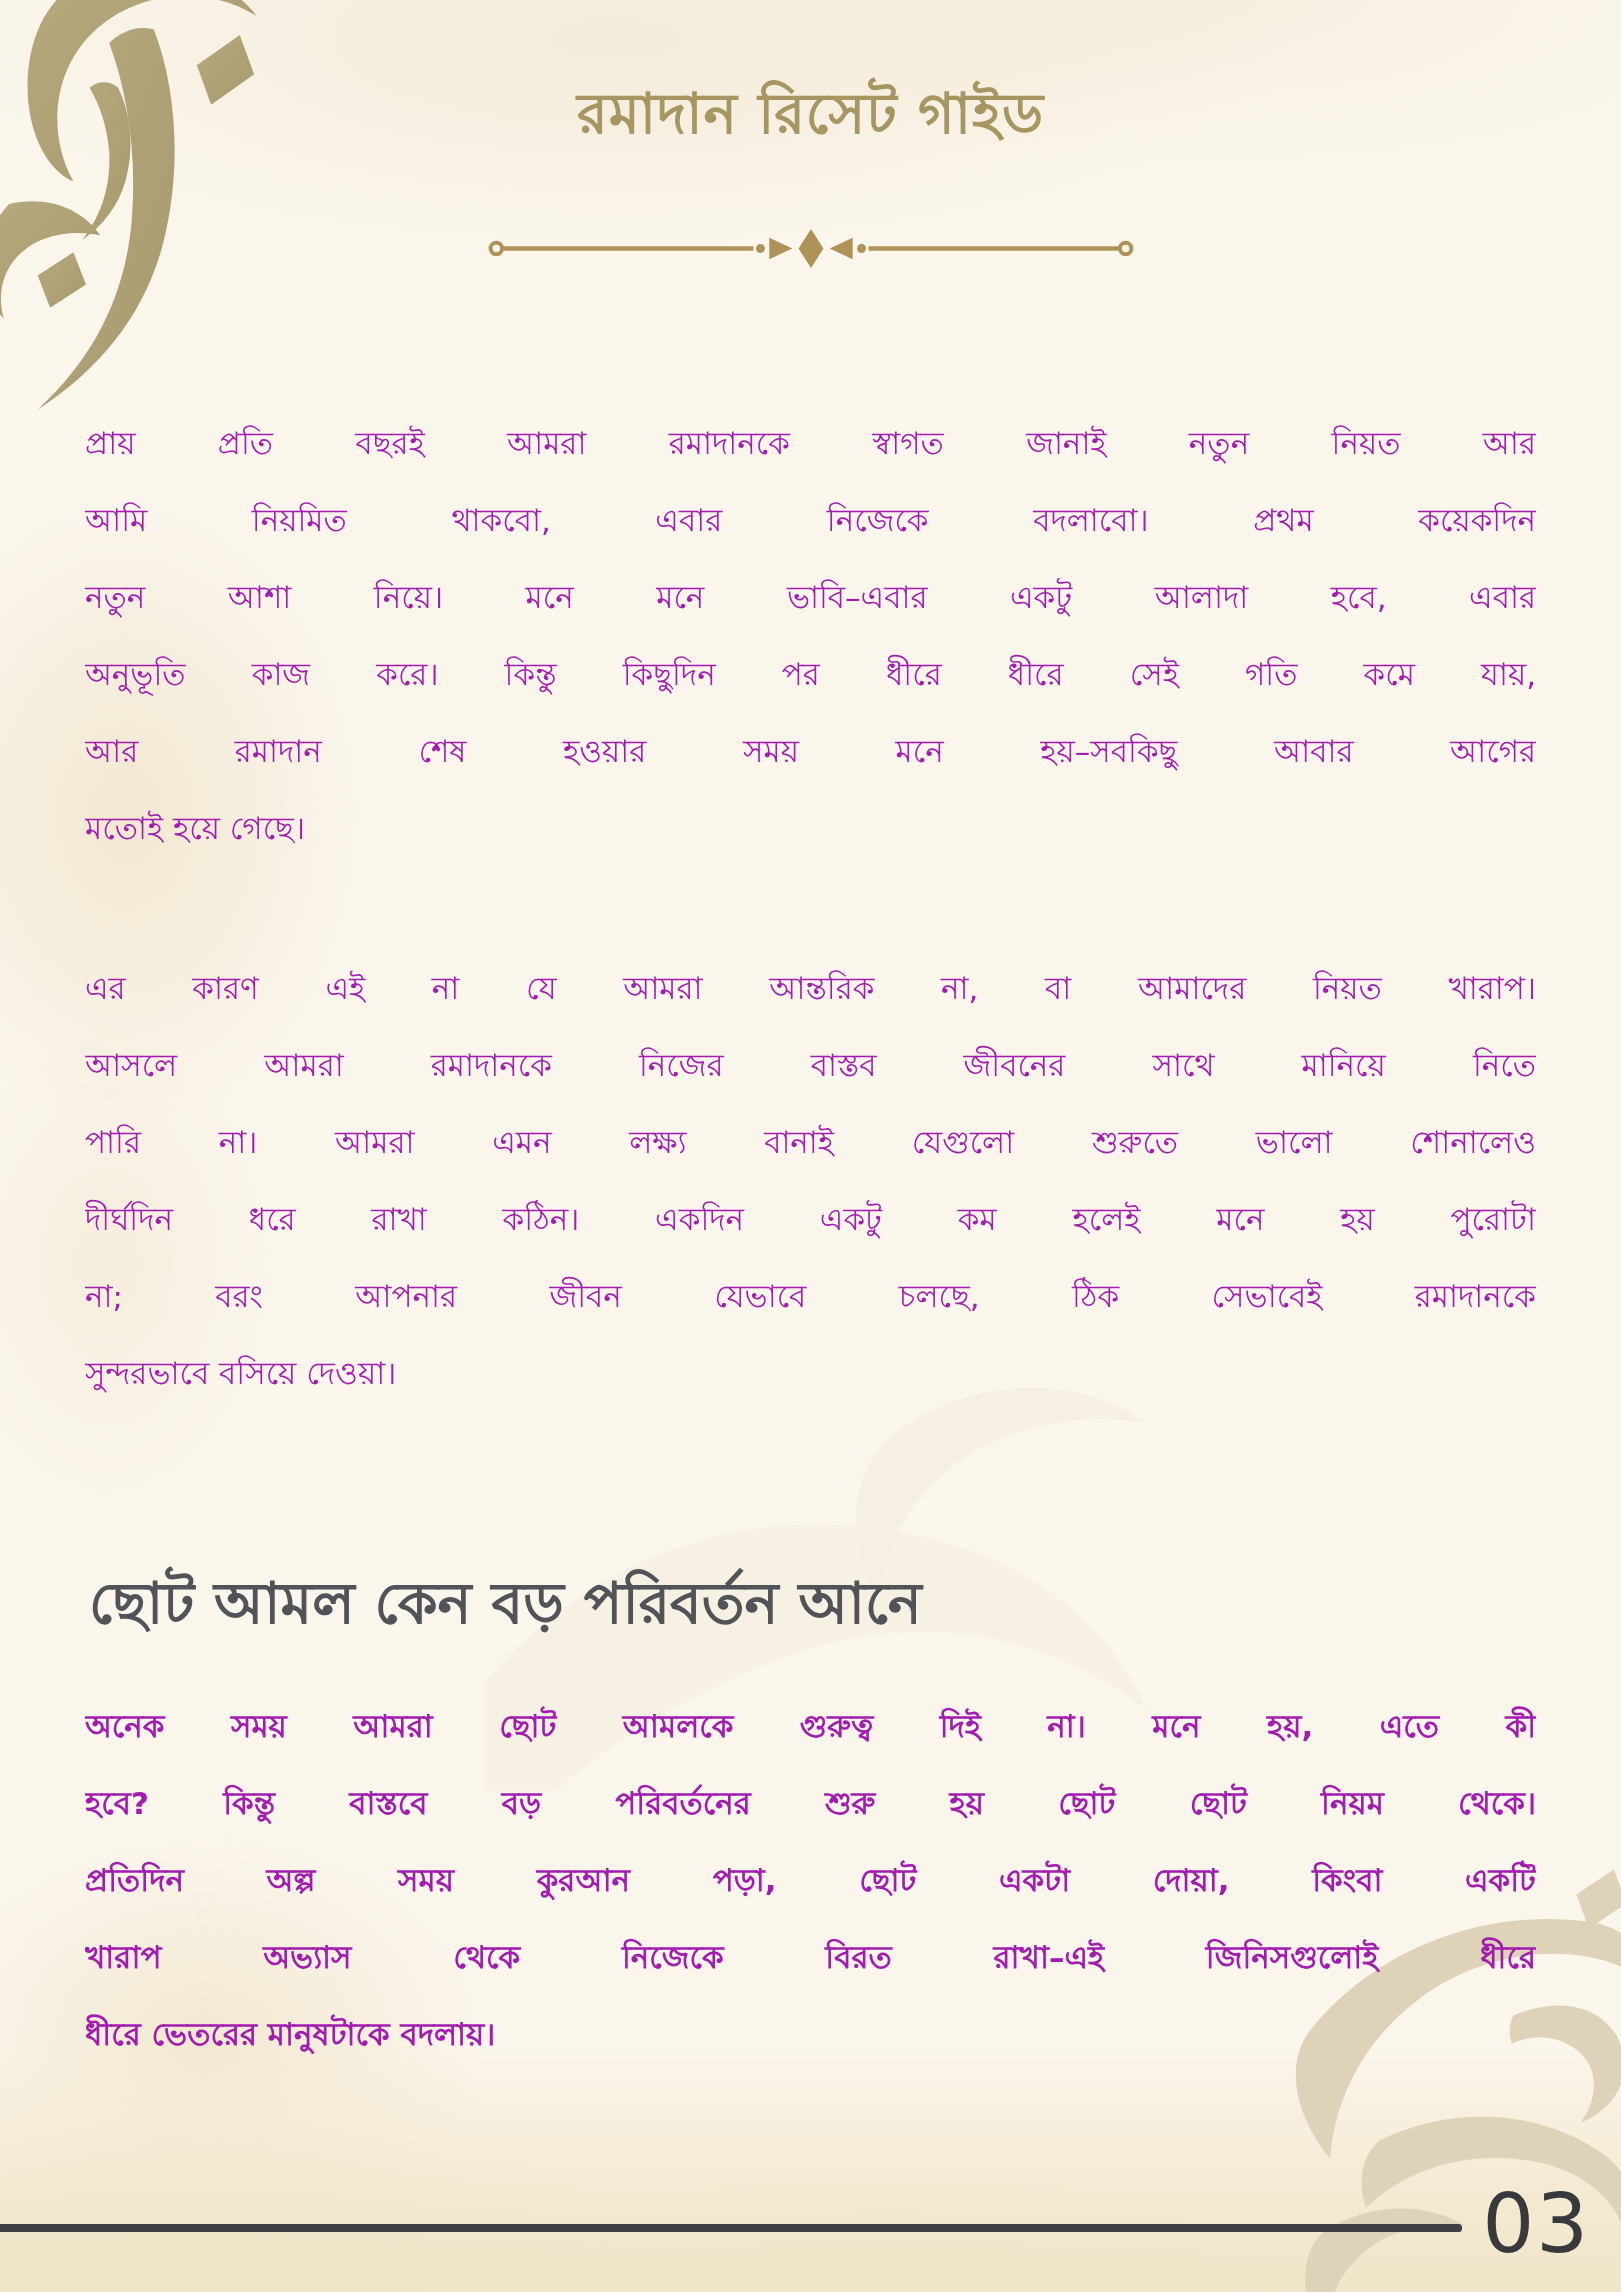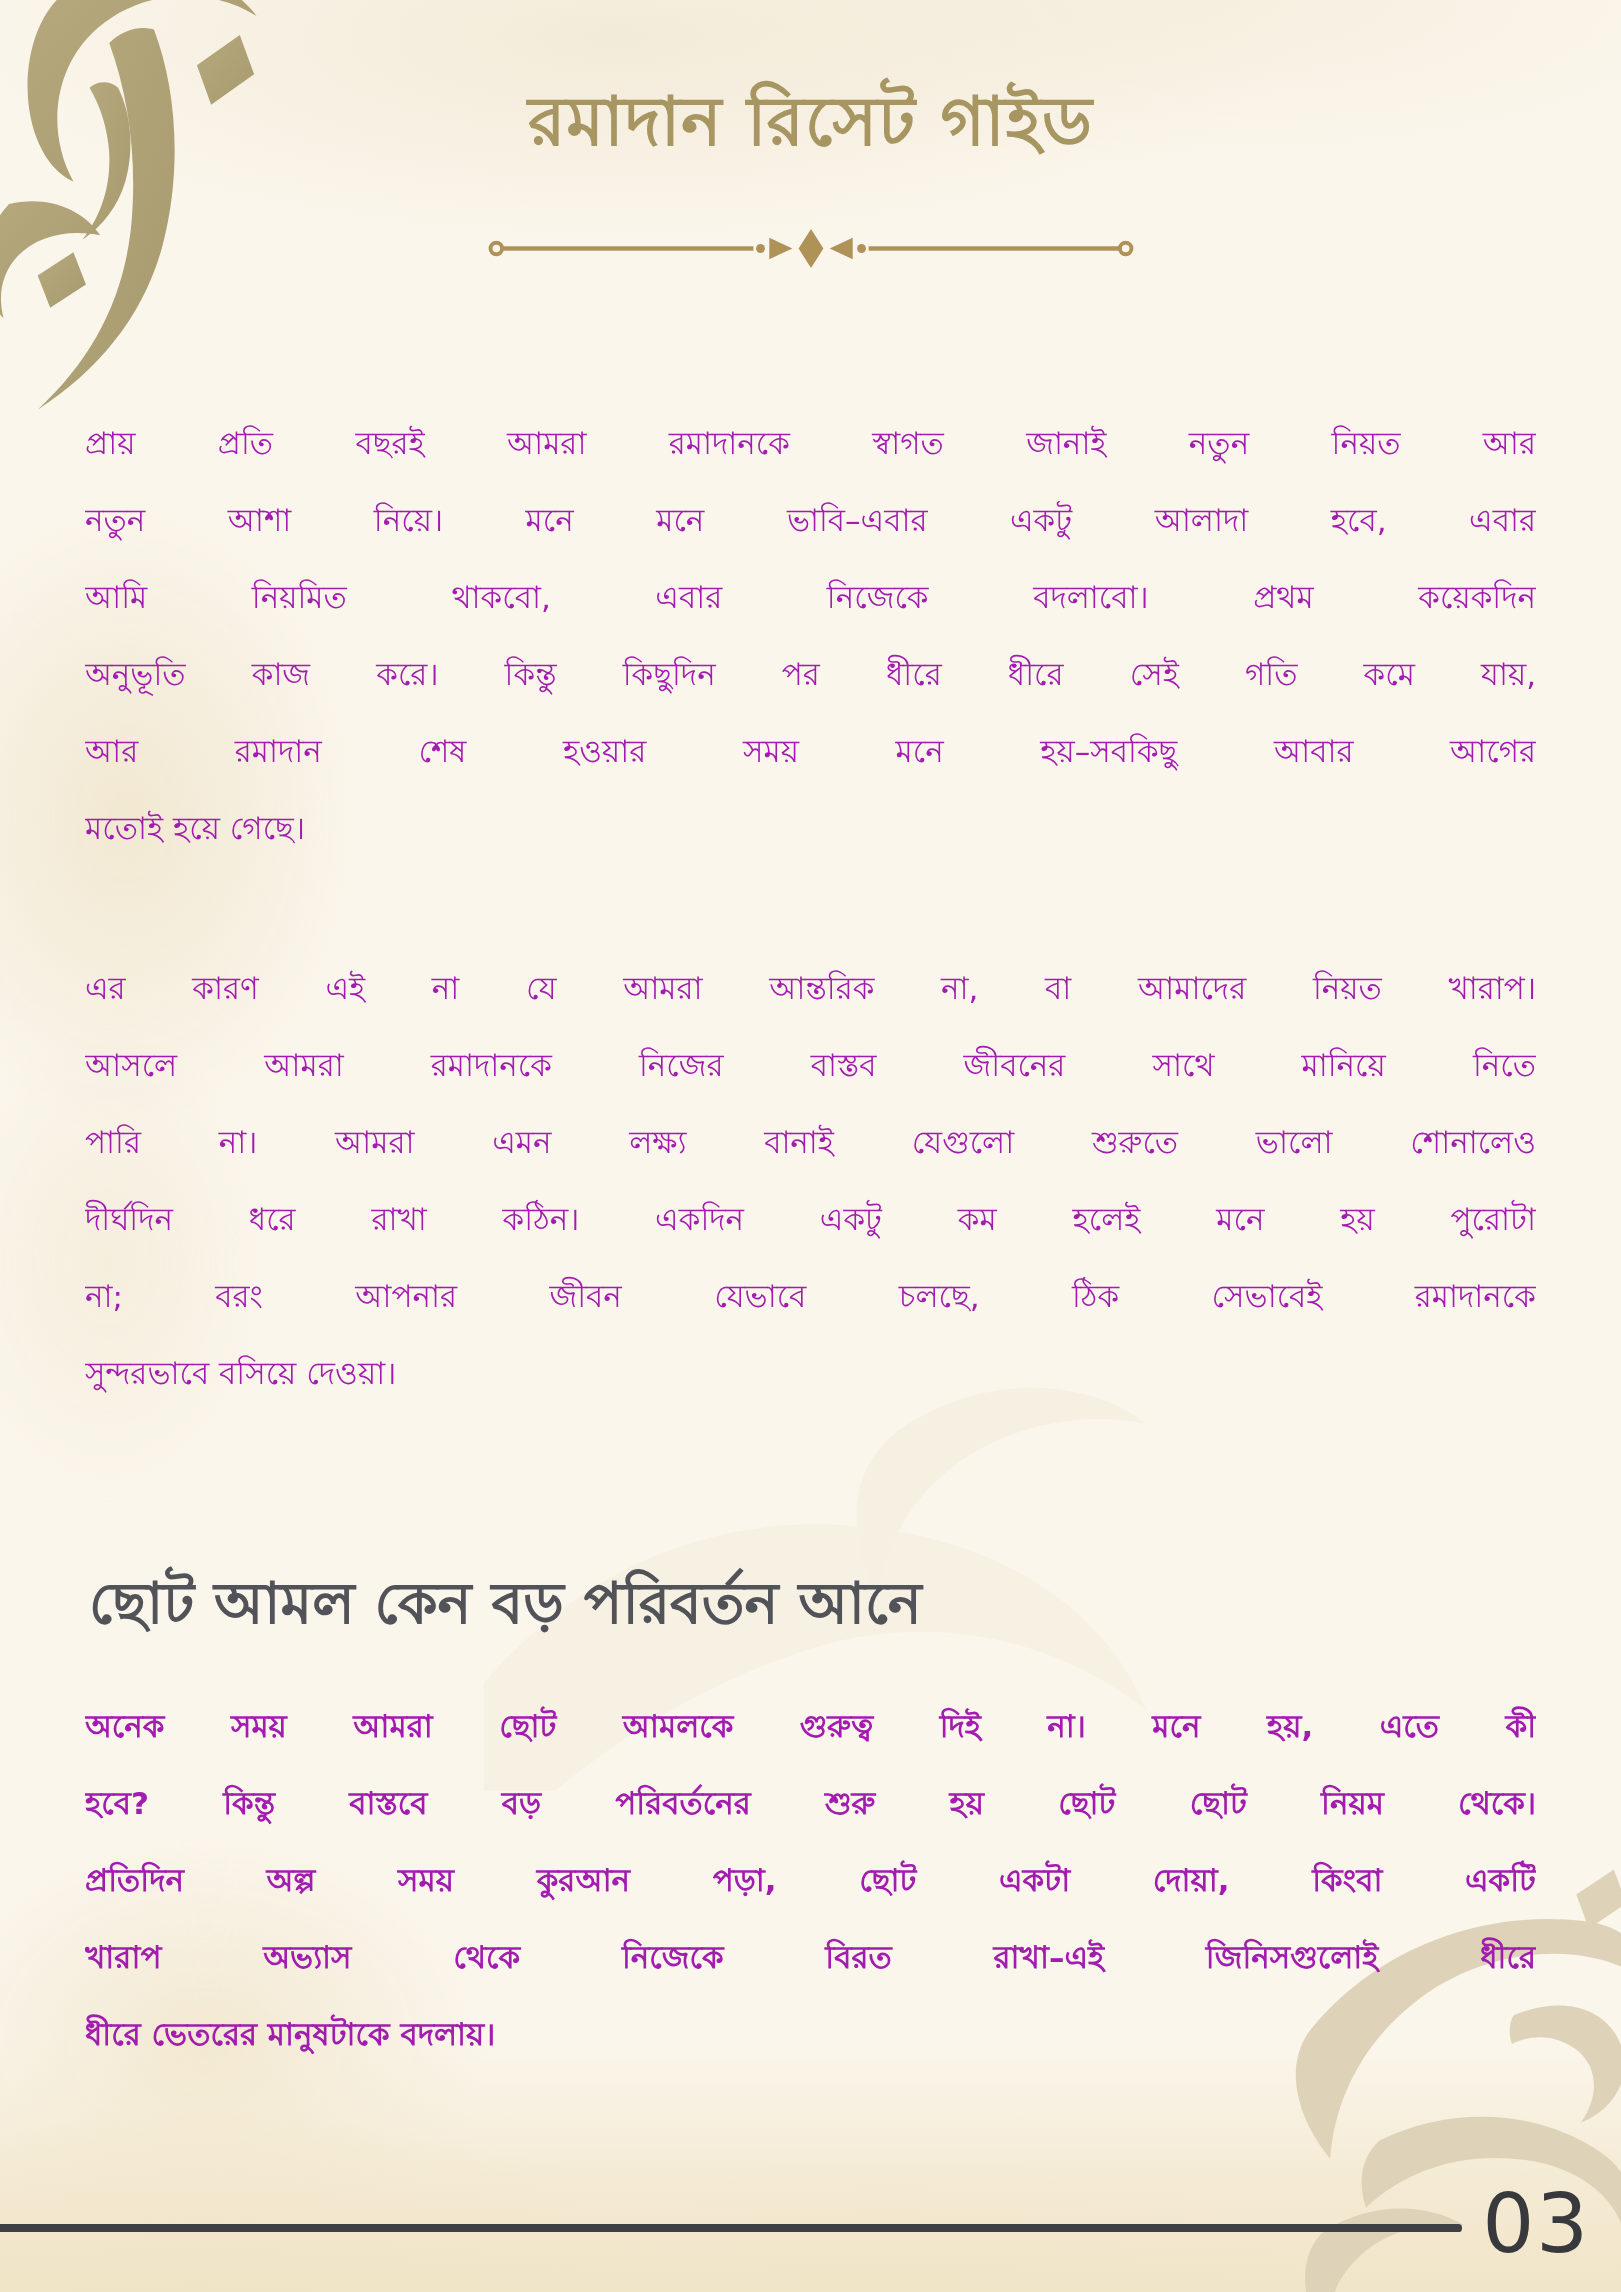--- a/index.html
+++ b/index.html
@@ -46,21 +46,21 @@
   .watermark-mid{
     left:430px;top:1325px;width:806px;height:466px;opacity:.5;
   }
   
   .orn-tl{position:absolute;left:-16px;top:-19.7px;width:313px;height:430px;}
   .orn-br{position:absolute;left:1290px;top:1845px;width:340px;height:448px;}
   
   .title{
     position:absolute;left:0;top:79px;width:1621px;
     margin:0;text-align:center;
-    font-size:68px;line-height:1.25;font-weight:700;
+    font-size:56px;line-height:1.25;font-weight:700;
     color:#a79662;letter-spacing:0.9px;
   }
   .divider{position:absolute;left:484px;top:229px;width:654px;height:39px;}
   
   .h1{
     position:absolute;left:85px;top:296px;width:1451px;
     margin:0;font-size:57px;line-height:72px;font-weight:700;color:#525359;
   }
   .h2{
     position:absolute;left:85px;top:1563px;width:1451px;
@@ -145,22 +145,22 @@
         <circle cx="422" cy="22" r="5"></circle>
         <rect x="430" y="19.5" width="282" height="5"></rect>
         <circle cx="720" cy="22" r="6.5" fill="none" stroke="#ae9257" stroke-width="4.5"></circle>
       </g>
     </svg>
   </div>
 
 
   <p class="para p1">
     <span class="jline">প্রায় প্রতি বছরই আমরা রমাদানকে স্বাগত জানাই নতুন নিয়ত আর</span>
+    <span class="jline">আমি নিয়মিত থাকবো, এবার নিজেকে বদলাবো। প্রথম কয়েকদিন</span>
     <span class="jline">নতুন আশা নিয়ে। মনে মনে ভাবি–এবার একটু আলাদা হবে, এবার</span>
-    <span class="jline">আমি নিয়মিত থাকবো, এবার নিজেকে বদলাবো। প্রথম কয়েকদিন</span>
     <span class="jline">অনুভূতি কাজ করে। কিন্তু কিছুদিন পর ধীরে ধীরে সেই গতি কমে যায়,</span>
     <span class="jline">আর রমাদান শেষ হওয়ার সময় মনে হয়–সবকিছু আবার আগের</span>
     <span class="jline last">মতোই হয়ে গেছে।</span>
   </p>
 
   <p class="para p2">
     <span class="jline">এর কারণ এই না যে আমরা আন্তরিক না, বা আমাদের নিয়ত খারাপ।</span>
     <span class="jline">আসলে আমরা রমাদানকে নিজের বাস্তব জীবনের সাথে মানিয়ে নিতে</span>
     <span class="jline">পারি না। আমরা এমন লক্ষ্য বানাই যেগুলো শুরুতে ভালো শোনালেও</span>
     <span class="jline">দীর্ঘদিন ধরে রাখা কঠিন। একদিন একটু কম হলেই মনে হয় পুরোটা</span>

